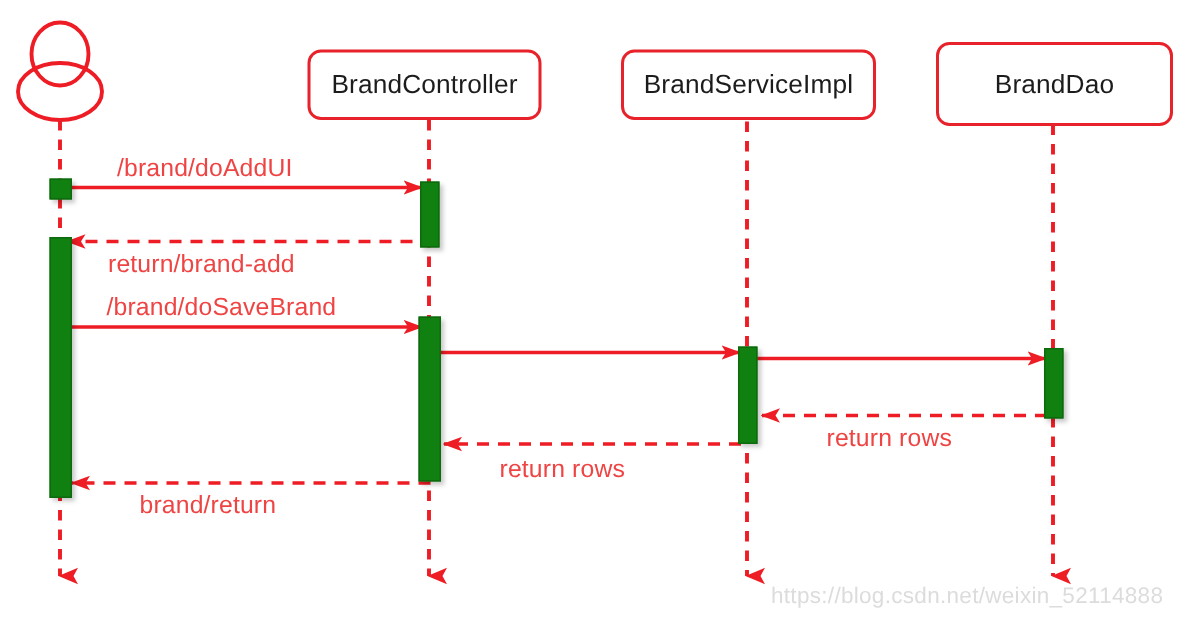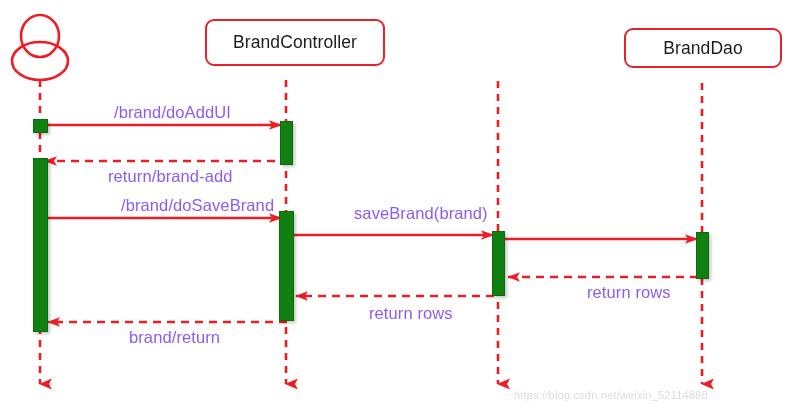--- a/index.html
+++ b/index.html
@@ -32,30 +32,29 @@
     align-items: center;
     justify-content: center;
     text-align: center;
     color: #1c1c1c;
     font-size: 17.5px;
     line-height: 1.18;
     letter-spacing: 0.1px;
   }
   .msg-label {
     position: absolute;
-    color: #8b5cf6;
+    color: #ef4444;
     font-size: 16.5px;
     white-space: nowrap;
     letter-spacing: 0.1px;
-    margin-left: 36px;
   }
   .watermark {
     position: absolute;
     color: #dcdcdc;
-    font-size: 11px;
+    font-size: 15px;
     white-space: nowrap;
     letter-spacing: 0.2px;
   }
   .activation {
     position: absolute;
     background: #108010;
     border: 1px solid #0d6b0d;
     box-sizing: border-box;
     box-shadow: 2px 2px 3px rgba(0,0,0,0.22);
   }
@@ -95,39 +94,41 @@
       <line x1="289" y1="161" x2="45" y2="161" stroke="#ee1c24" stroke-width="2.4" stroke-dasharray="8,6" marker-end="url(#arrow-open)"></line>
       <line x1="40" y1="218" x2="281" y2="218" stroke="#ee1c24" stroke-width="2.4" marker-end="url(#arrow-open)"></line>
       <line x1="292" y1="235" x2="493" y2="235" stroke="#ee1c24" stroke-width="2.4" marker-end="url(#arrow-open)"></line>
       <line x1="504" y1="239" x2="697" y2="239" stroke="#ee1c24" stroke-width="2.4" marker-end="url(#arrow-open)"></line>
       <line x1="698" y1="277" x2="508" y2="277" stroke="#ee1c24" stroke-width="2.4" stroke-dasharray="8,6" marker-end="url(#arrow-open)"></line>
       <line x1="494" y1="296" x2="296" y2="296" stroke="#ee1c24" stroke-width="2.4" stroke-dasharray="8,6" marker-end="url(#arrow-open)"></line>
       <line x1="287" y1="322" x2="48" y2="322" stroke="#ee1c24" stroke-width="2.4" stroke-dasharray="8,6" marker-end="url(#arrow-open)"></line>
     </g>
   </svg>
 
-  <div class="lifeline-box" style="left:205px; top:19px; width:180px; height:47px;">
+  <div class="lifeline-box" style="left:205px; top:33px; width:156px; height:47px;">
     <span>BrandController</span>
   </div>
 
+  <div class="lifeline-box" style="left:414px; top:33px; width:170px; height:47px;">
+    <span>BrandServiceImpl</span>
+  </div>
 
-  <div class="lifeline-box" style="left:624px; top:28px; width:158px; height:40px; flex-direction:column;gap:40px;">
+  <div class="lifeline-box" style="left:624px; top:28px; width:158px; height:56px; flex-direction:column;gap:40px;">
     <span>BrandDao</span>
   </div>
 
   <div class="activation" style="left:33px; top:119px; width:15px; height:14px;"></div>
   <div class="activation" style="left:33px; top:158px; width:15px; height:174px;"></div>
   <div class="activation" style="left:280px; top:121px; width:13px; height:44px;"></div>
   <div class="activation" style="left:279px; top:211px; width:15px; height:110px;"></div>
   <div class="activation" style="left:492px; top:231px; width:13px; height:65px;"></div>
   <div class="activation" style="left:696px; top:232px; width:13px; height:47px;"></div>
 
   <div class="msg-label" style="left:78px; top:103px;">/brand/doAddUI</div>
   <div class="msg-label" style="left:72px; top:167px;">return/brand-add</div>
-  <div class="msg-label" style="left:85px; top:196px;text-align:center;">/brand/doSaveBrand</div>
-  <div class="msg-label" style="left:318px; top:204px;">saveBrand(brand)</div>
+  <div class="msg-label" style="left:71px; top:196px;text-align:center;">/brand/doSaveBrand</div>
   <div class="msg-label" style="left:551px; top:283px;">return rows</div>
   <div class="msg-label" style="left:333px; top:304px;">return rows</div>
   <div class="msg-label" style="left:93px; top:328px;">brand/return</div>
 
   <div class="watermark" style="left:514px; top:389px;">https://blog.csdn.net/weixin_52114888</div>
 
 </div>
 
 </body></html>

